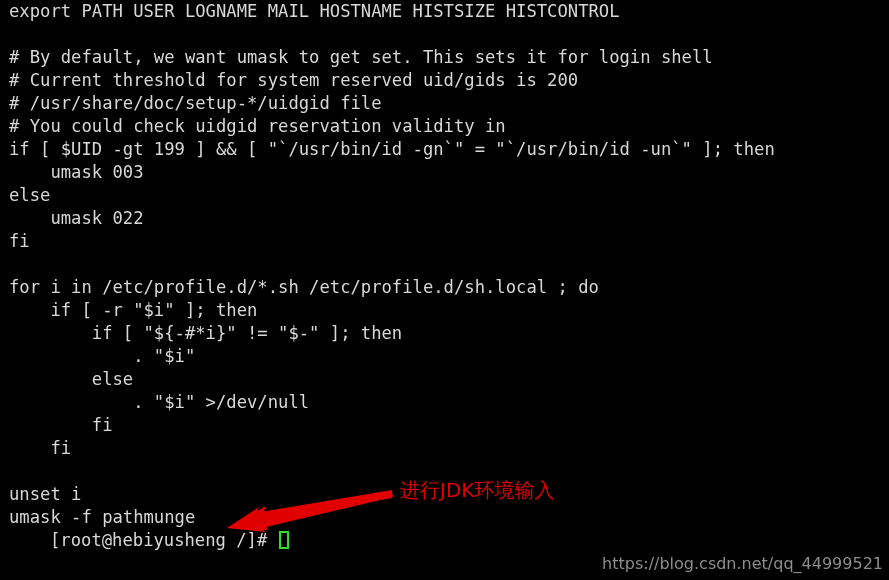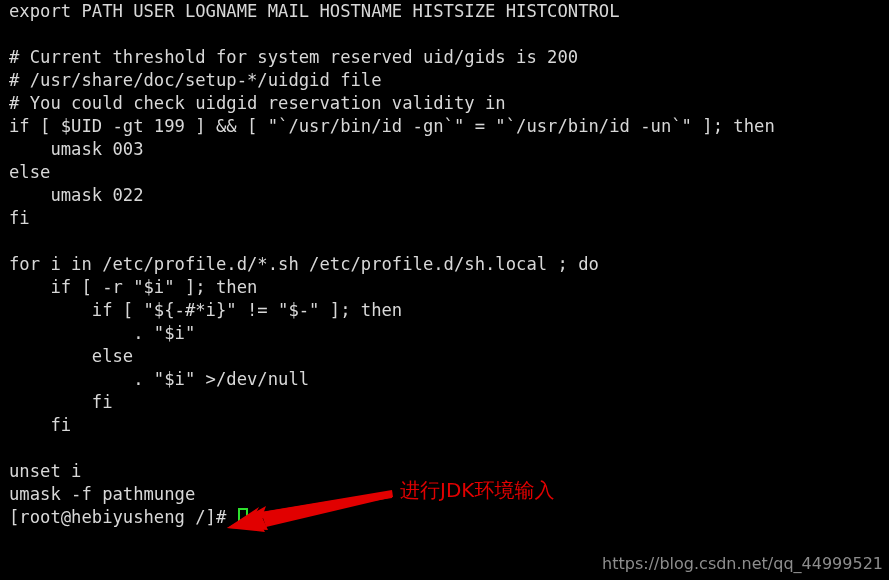--- a/index.html
+++ b/index.html
@@ -38,20 +38,21 @@
   }
   .line.blank {
     color: transparent;
   }
   .prompt-line {
     position: relative;
   }
   .prompt-text {
     color: #d8d8d8;
     white-space: pre;
+    margin-left: 41px;
   }
   .cursor {
     display: inline-block;
     width: 10px;
     height: 18px;
     border: 2px solid #2ee02e;
     box-sizing: border-box;
     vertical-align: -3px;
     margin-left: 1px;
   }
@@ -85,20 +86,21 @@
   }
 </style>
 </head>
 <body>
 
 <div id="screen">
 
   <div id="terminal">
     <div class="line">export PATH USER LOGNAME MAIL HOSTNAME HISTSIZE HISTCONTROL</div>
     <div class="line blank"></div>
+    <div class="line"># By default, we want umask to get set. This sets it for login shell</div>
     <div class="line"># Current threshold for system reserved uid/gids is 200</div>
     <div class="line"># /usr/share/doc/setup-*/uidgid file</div>
     <div class="line"># You could check uidgid reservation validity in</div>
     <div class="line">if [ $UID -gt 199 ] &amp;&amp; [ "`/usr/bin/id -gn`" = "`/usr/bin/id -un`" ]; then</div>
     <div class="line">    umask 003</div>
     <div class="line">else</div>
     <div class="line">    umask 022</div>
     <div class="line">fi</div>
     <div class="line blank"></div>
     <div class="line">for i in /etc/profile.d/*.sh /etc/profile.d/sh.local ; do</div>

